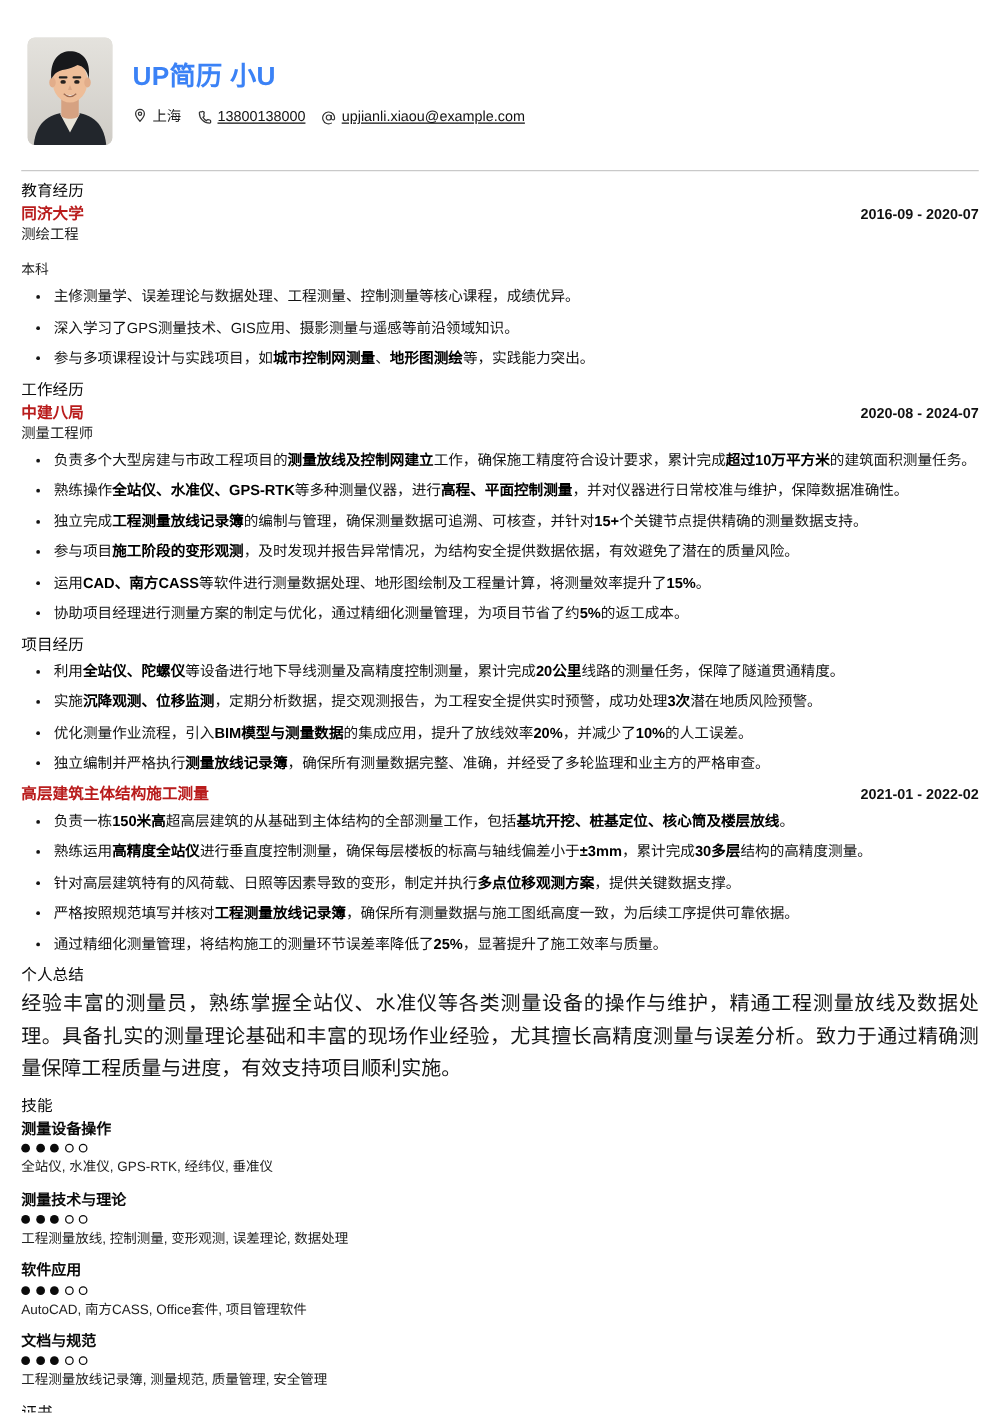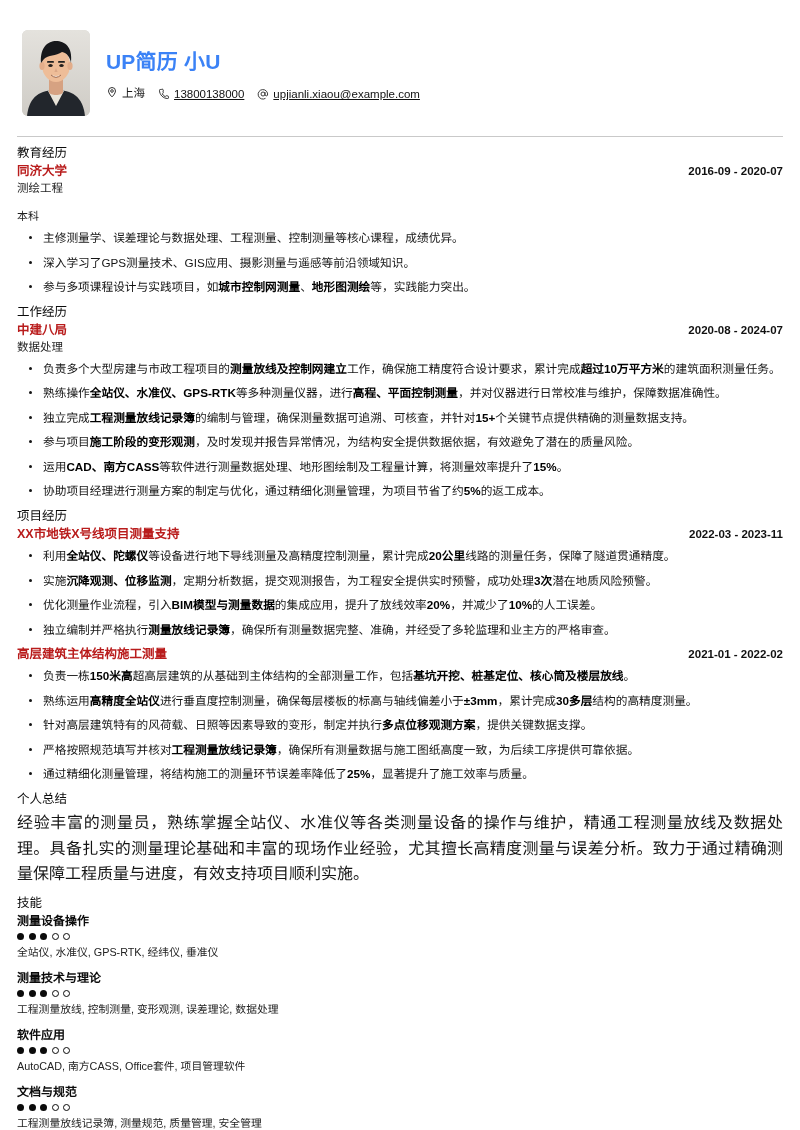--- a/index.html
+++ b/index.html
@@ -293,41 +293,37 @@
   </div>
 
   <div class="section">
     <div class="section-title">工作经历</div>
     <div class="entry">
       <div class="entry-head">
         <span class="entry-title">中建八局</span>
         <span class="entry-date">2020-08 - 2024-07</span>
       </div>
       <div class="entry-sub-row">
-        <span class="entry-sub">数据处理</span>
+        <span class="entry-sub">测量工程师</span>
       </div>
       <ul class="bullets">
           <li>负责多个大型房建与市政工程项目的<b>测量放线及控制网建立</b>工作，确保施工精度符合设计要求，累计完成<b>超过10万平方米</b>的建筑面积测量任务。</li>
           <li>熟练操作<b>全站仪、水准仪、GPS-RTK</b>等多种测量仪器，进行<b>高程、平面控制测量</b>，并对仪器进行日常校准与维护，保障数据准确性。</li>
           <li>独立完成<b>工程测量放线记录簿</b>的编制与管理，确保测量数据可追溯、可核查，并针对<b>15+</b>个关键节点提供精确的测量数据支持。</li>
           <li>参与项目<b>施工阶段的变形观测</b>，及时发现并报告异常情况，为结构安全提供数据依据，有效避免了潜在的质量风险。</li>
           <li>运用<b>CAD、南方CASS</b>等软件进行测量数据处理、地形图绘制及工程量计算，将测量效率提升了<b>15%</b>。</li>
           <li>协助项目经理进行测量方案的制定与优化，通过精细化测量管理，为项目节省了约<b>5%</b>的返工成本。</li>
         </ul>
     </div>
   </div>
 
   <div class="section">
     <div class="section-title">项目经历</div>
 
     <div class="entry">
-      <div class="entry-head">
-        <span class="entry-title">XX市地铁X号线项目测量支持</span>
-        <span class="entry-date">2022-03 - 2023-11</span>
-      </div>
       <ul class="bullets">
           <li>利用<b>全站仪、陀螺仪</b>等设备进行地下导线测量及高精度控制测量，累计完成<b>20公里</b>线路的测量任务，保障了隧道贯通精度。</li>
           <li>实施<b>沉降观测、位移监测</b>，定期分析数据，提交观测报告，为工程安全提供实时预警，成功处理<b>3次</b>潜在地质风险预警。</li>
           <li>优化测量作业流程，引入<b>BIM模型与测量数据</b>的集成应用，提升了放线效率<b>20%</b>，并减少了<b>10%</b>的人工误差。</li>
           <li>独立编制并严格执行<b>测量放线记录簿</b>，确保所有测量数据完整、准确，并经受了多轮监理和业主方的严格审查。</li>
         </ul>
     </div>
 
     <div class="entry">
       <div class="entry-head">

